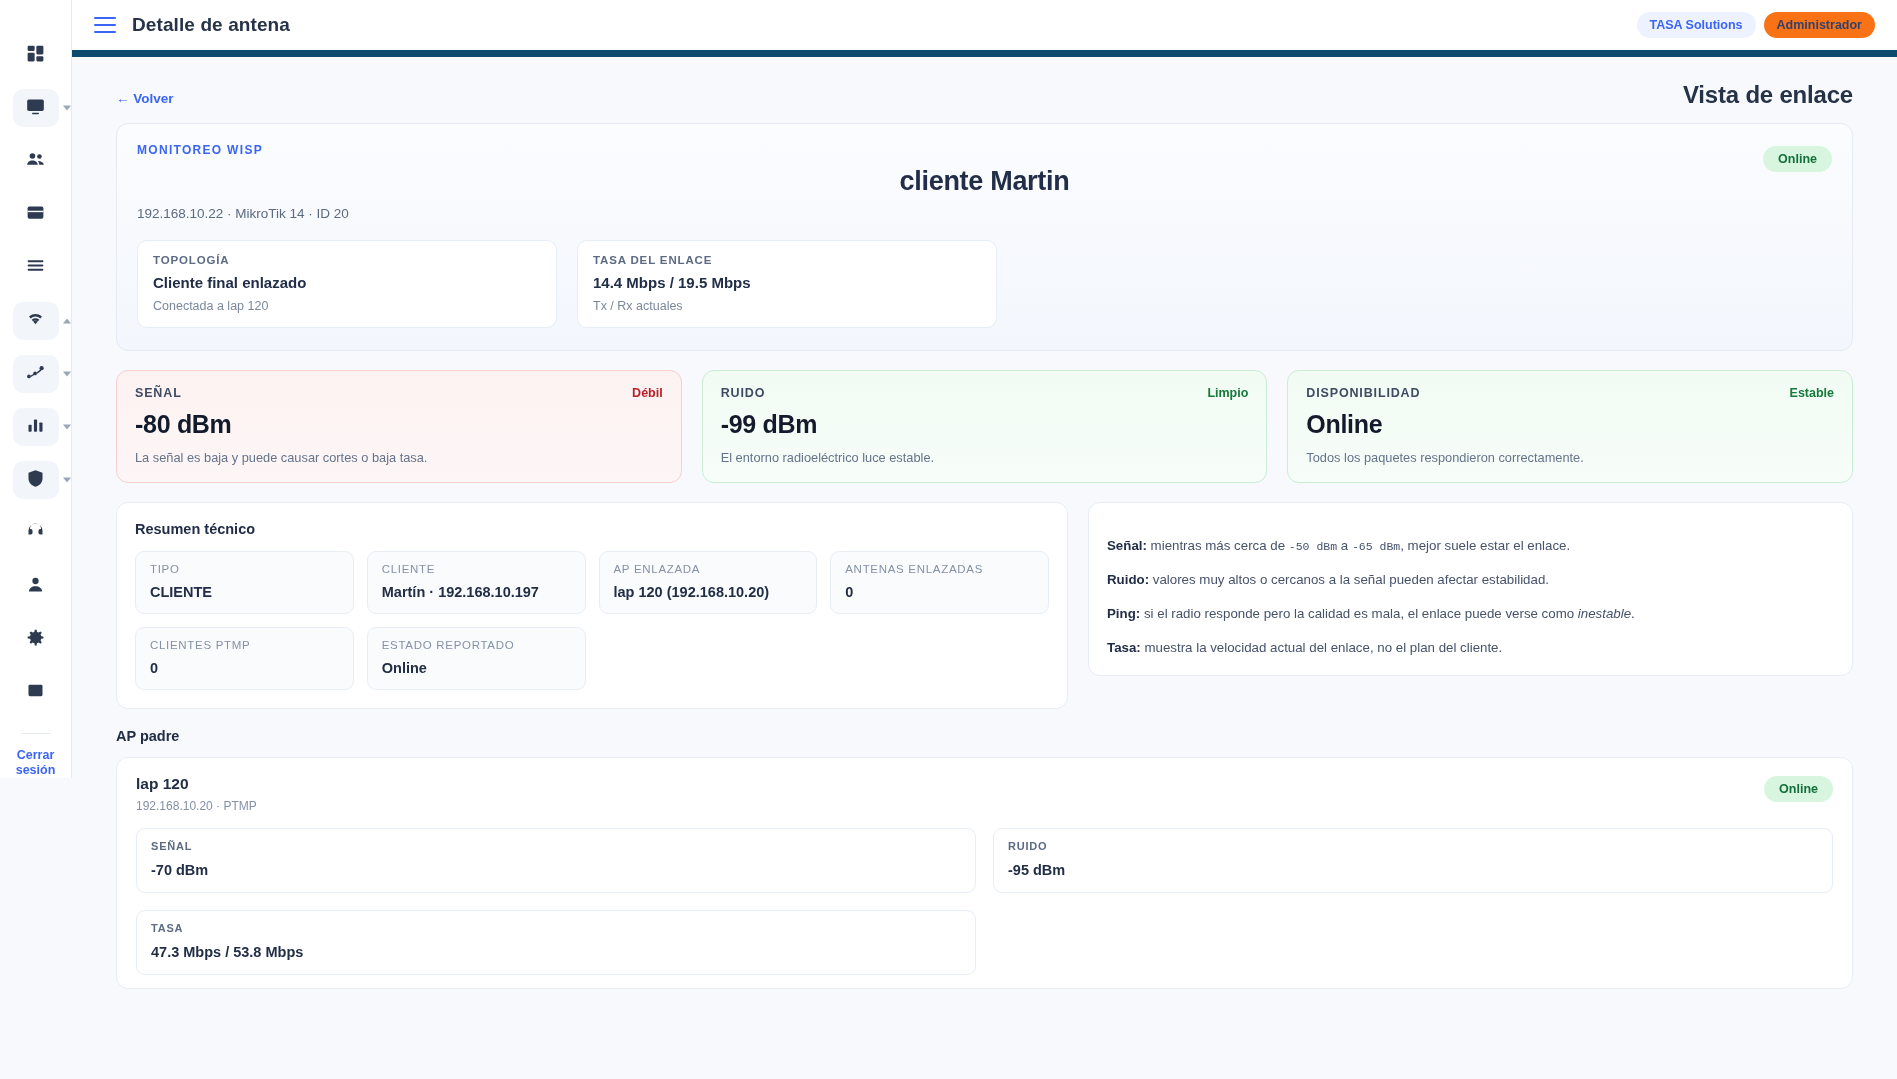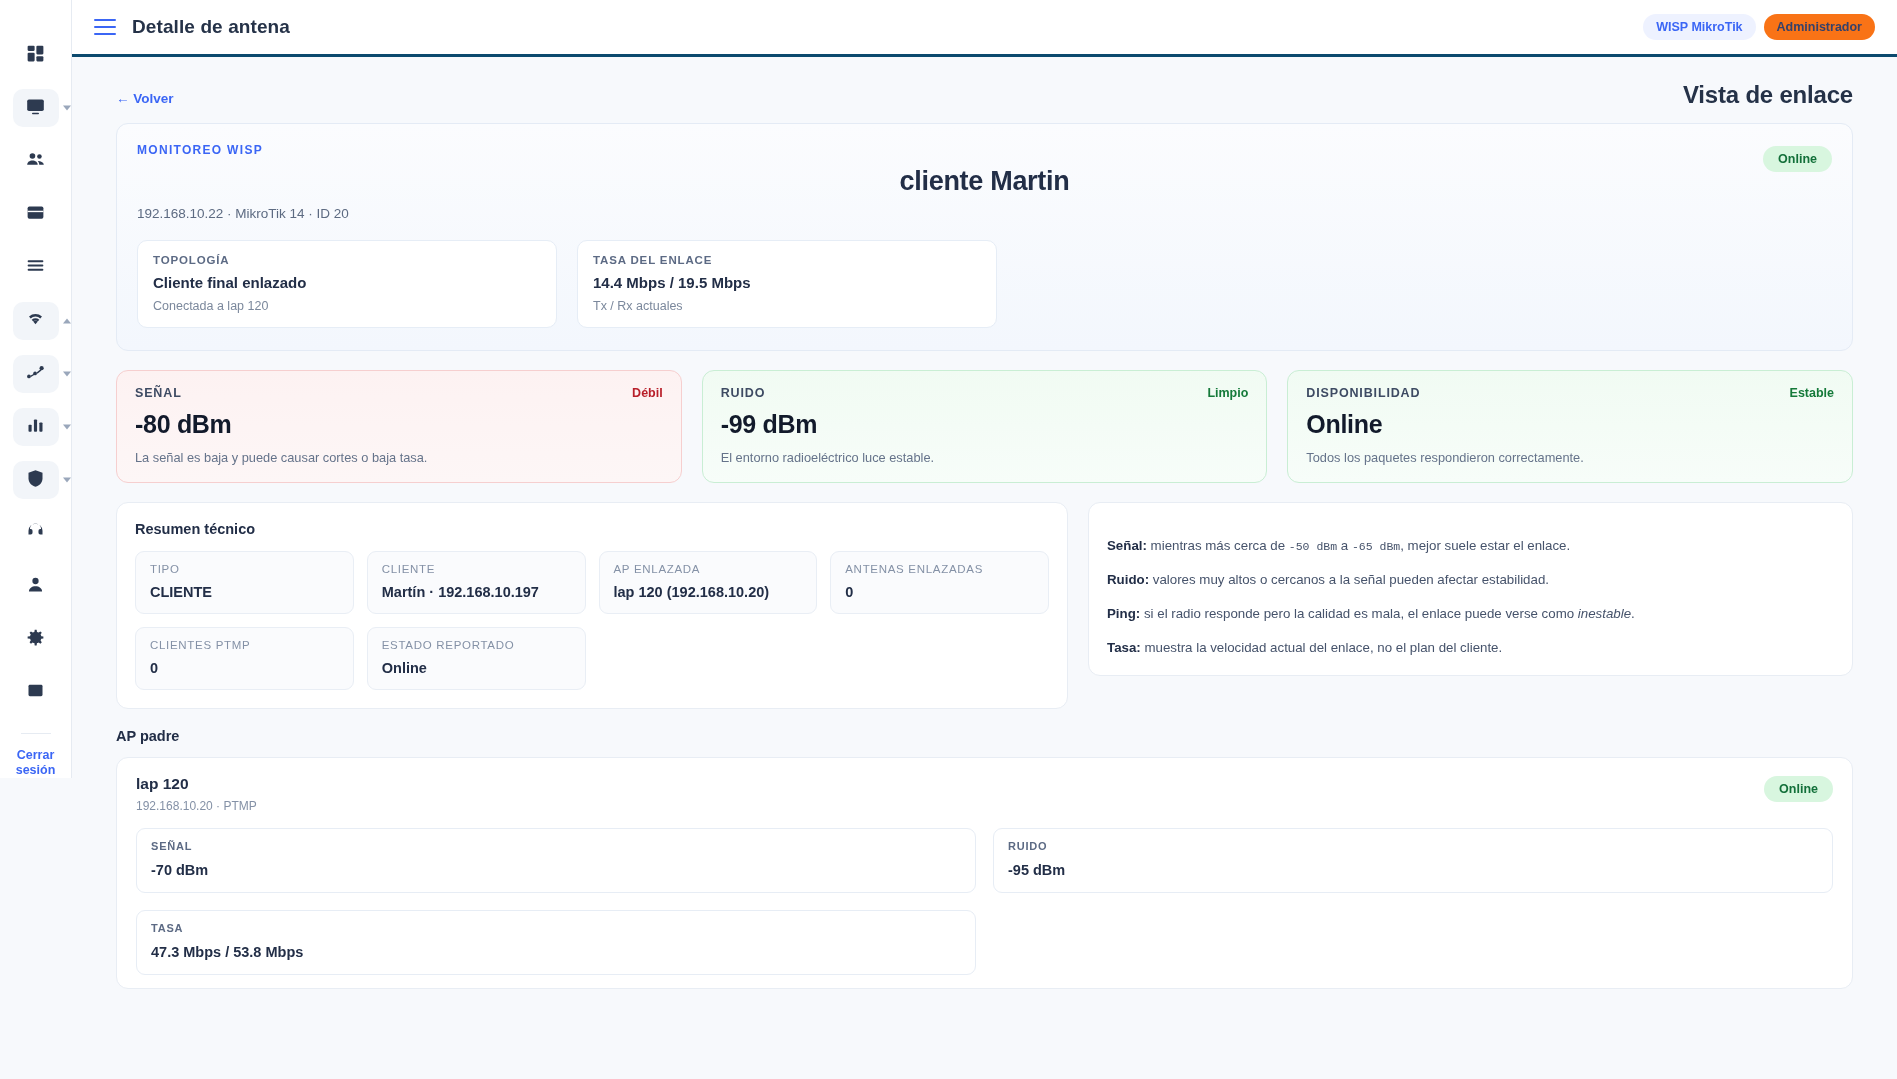--- a/index.html
+++ b/index.html
@@ -48,21 +48,21 @@
     color: #3b66f5; font-size: 12.5px; font-weight: 700;
     text-align: center; line-height: 15px; width: 46px;
     word-break: break-all;
   }
 
   
   .content { flex: 1; display: flex; flex-direction: column; height: 1079px; overflow: hidden; }
   .topbar {
     height: 57px; min-height: 57px;
     background: #ffffff;
-    border-bottom: 3px solid #0c4a6e;
+    border-bottom: 7px solid #0c4a6e;
     display: flex; align-items: center;
     padding: 0 22px 0 22px;
   }
   .burger { width: 22px; height: 16px; display: flex; flex-direction: column; justify-content: space-between; margin-right: 16px; }
   .burger span { display: block; height: 2.4px; background: #3b66f5; border-radius: 2px; }
   .topbar-title { font-size: 19px; font-weight: 600; color: #253248; letter-spacing: .1px; }
   .topbar-right { margin-left: auto; display: flex; align-items: center; gap: 8px; }
   .pill {
     font-size: 12.5px; font-weight: 600; border-radius: 999px;
     padding: 6px 13px; white-space: nowrap;
@@ -278,21 +278,21 @@
   <div class="content">
 
     <header class="topbar">
       <div class="burger">
         <span></span>
           <span></span>
           <span></span>
       </div>
       <div class="topbar-title">Detalle de antena</div>
       <div class="topbar-right">
-        <div class="pill pill-brand">WISP MikroTik</div>
+        <div class="pill pill-brand">TASA Solutions</div>
         <div class="pill pill-user">Administrador</div>
       </div>
     </header>
 
     <main class="page">
 
       <div class="pagehead">
         <a class="back-link" href="#">← Volver</a>
         <div class="page-title">Vista de enlace</div>
       </div>

